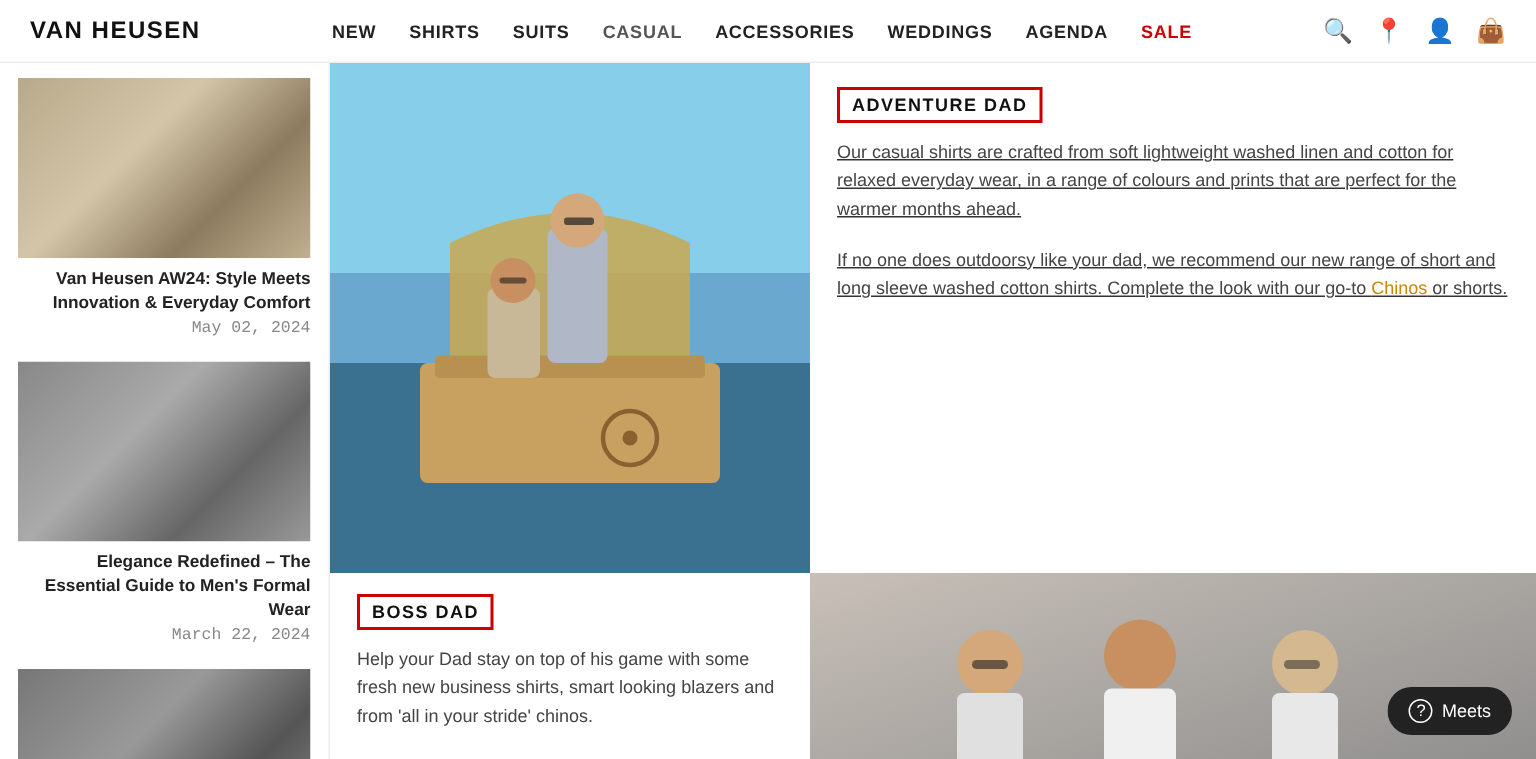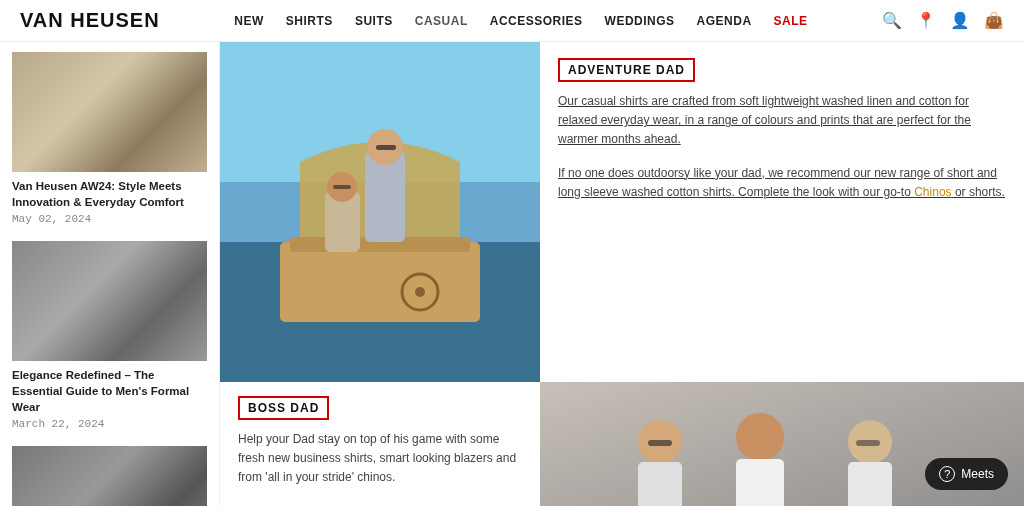--- a/index.html
+++ b/index.html
@@ -9,21 +9,21 @@
     .header {
       display: flex;
       align-items: center;
       justify-content: space-between;
       padding: 0 20px;
       height: 42px;
       border-bottom: 1px solid #eee;
       background: #fff;
     }
     .logo {
-      font-size: 20px;
+      font-size: 16px;
       font-weight: bold;
       letter-spacing: 1px;
       color: #111;
     }
     .nav {
       display: flex;
       gap: 22px;
     }
     .nav-item {
       font-size: 12px;
@@ -59,20 +59,21 @@
     
     .sidebar {
       width: 220px;
       min-width: 220px;
       overflow-y: auto;
       border-right: 1px solid #eee;
       padding: 10px 12px;
     }
     .sidebar-article {
       margin-bottom: 16px;
+      text-align: right;
     }
     .sidebar-img {
       width: 195px;
       height: 120px;
       background: #ccc;
       overflow: hidden;
       margin-bottom: 6px;
     }
     .sidebar-img-placeholder {
       width: 100%;

